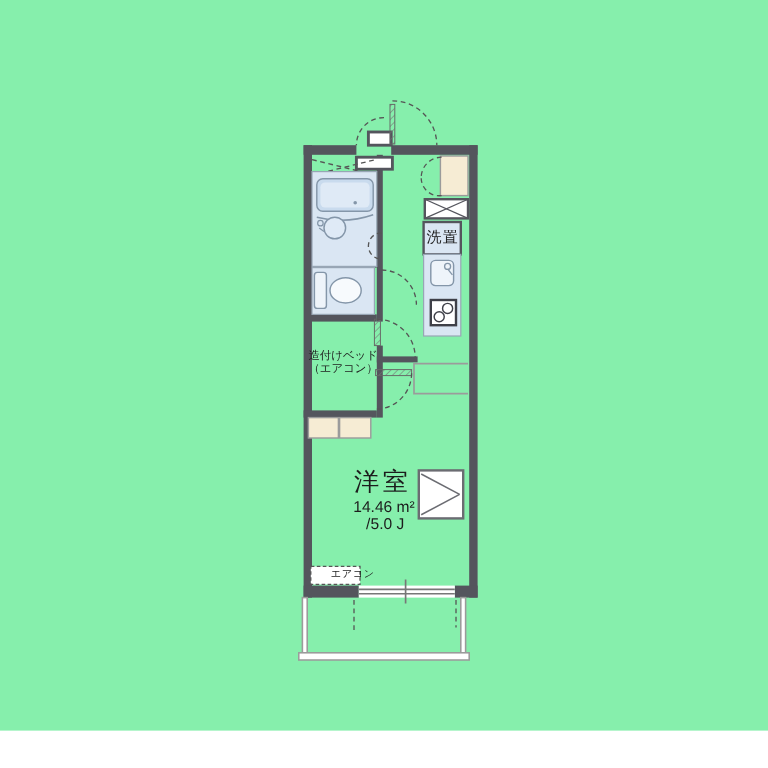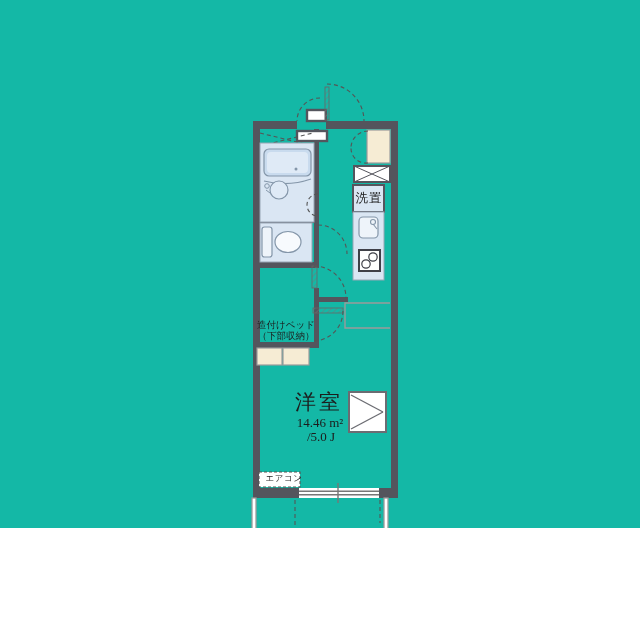--- a/index.html
+++ b/index.html
@@ -1,31 +1,31 @@
 <!DOCTYPE html>
 <html style="--c-wall: #54555d; --c-room: #dae6f3; --c-roomline: #98a6b5; --c-fixline: #8496a9; --c-thin: #9b9b9b; --c-dash: #555555; --c-text: #1c1c1c; --c-tub: #c9dbee; --c-tub_inner: #dfeaf6; --c-fixture: #eef4fa; --c-cream: #f6ecd4; --c-stove: #3f4048; --c-window: #777777;"><head>
 <meta charset="utf-8">
 <style>
   html,body{margin:0;padding:0;background:#fff;}
   #stage{
-    position:relative;width:640px;height:528px;background:#14b8a6;overflow:hidden;
-    font-family:Liberation Serif, serif;
+    position:relative;width:640px;height:609px;background:#86efac;overflow:hidden;
+    font-family:Liberation Sans, sans-serif;
   }
   #plan-svg{position:absolute;left:0;top:0;width:640px;height:640px;}
   .wall{fill:var(--c-wall);}
   .room{fill:var(--c-room);stroke:var(--c-roomline);stroke-width:1;}
   .fixline{stroke:var(--c-fixline);fill:none;stroke-width:1.2;}
   .thin{stroke:var(--c-thin);fill:none;stroke-width:1.4;}
   .dash{stroke:var(--c-dash);fill:none;stroke-width:1.1;stroke-dasharray:4 3;}
   .lbl{
     position:absolute;transform:translate(-50%,-50%);
     color:var(--c-text);white-space:nowrap;text-align:center;line-height:1.15;
   }
   .lbl-washer{font-size:12.5px;letter-spacing:1px;}
-  .lbl-bed{font-size:9.5px;margin-top:28px;}
+  .lbl-bed{font-size:9.5px;}
   .lbl-room{font-size:21px;letter-spacing:3px;}
   .lbl-area{font-size:13px;}
   .lbl-jou{font-size:13px;}
   .lbl-aircon{font-size:8.5px;letter-spacing:0.5px;}
 </style>
 </head>
 <body>
 
 <div id="stage">
 
@@ -144,21 +144,21 @@
     <rect x="249" y="544" width="142" height="6" fill="#fff" stroke="var(--c-thin)" stroke-width="1.3"></rect>
     <line class="dash" x1="295" y1="500" x2="295" y2="527"></line>
     <line class="dash" x1="380" y1="500" x2="380" y2="523"></line>
   </g>
 </svg>
 
 <div class="lbl lbl-washer" style="left:369px;top:198px;">洗置</div>
 
 <div class="lbl lbl-bed" style="left:286px;top:303px;">
   <div>造付けベッド</div>
-  <div>（下部収納）</div>
+  <div>（エアコン）</div>
 </div>
 
 <div class="lbl lbl-room" style="left:319px;top:402px;text-align:right;">洋室</div>
 <div class="lbl lbl-area" style="left:320px;top:423px;">14.46 m²</div>
 <div class="lbl lbl-jou" style="left:321px;top:437px;">/5.0 J</div>
-<div class="lbl lbl-aircon" style="left:284px;top:479px;text-align:right;">エアコン</div>
+<div class="lbl lbl-aircon" style="left:294px;top:479px;text-align:right;">エアコン</div>
 
 </div>
 
 </body></html>

